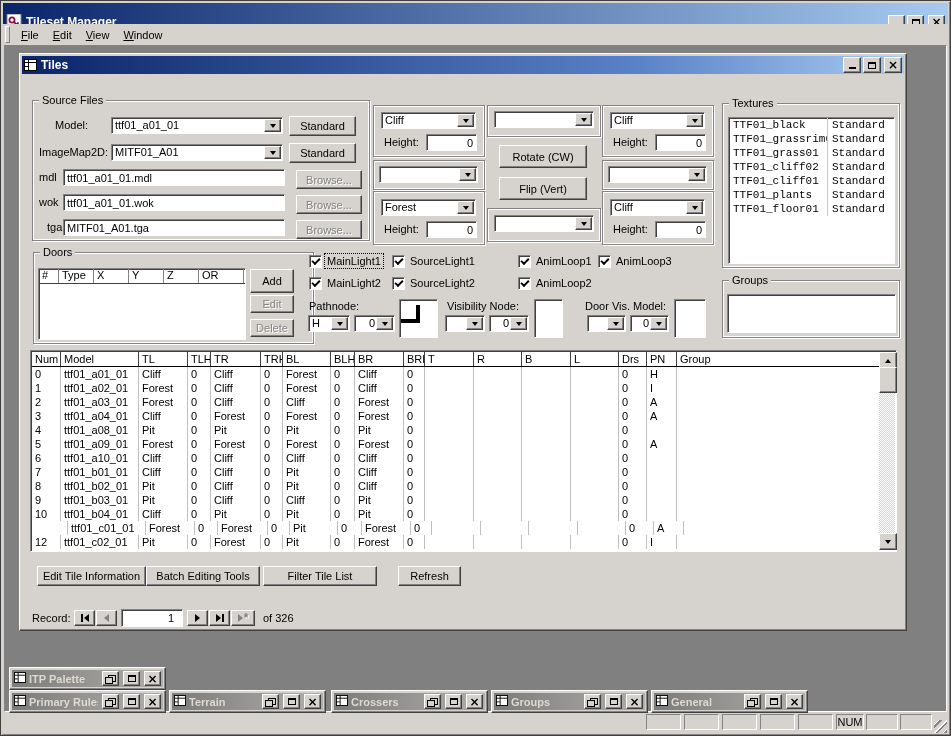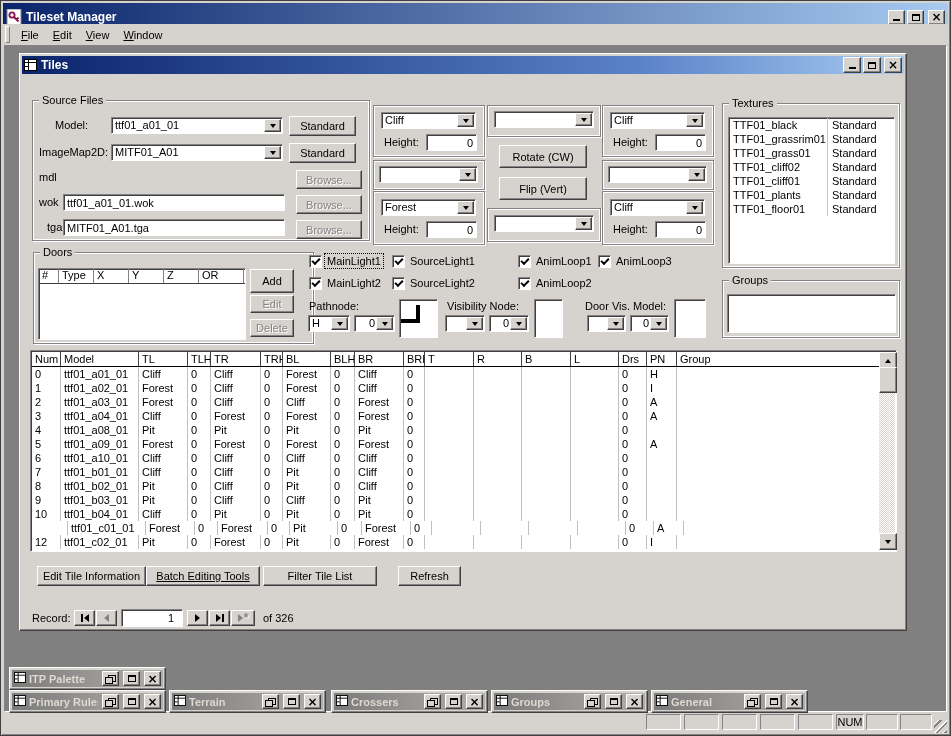--- a/index.html
+++ b/index.html
@@ -5,21 +5,21 @@
   html,body{margin:0;padding:0;}
   body{font-family:"Liberation Sans",sans-serif;font-size:11px;color:#000;background:#404040;}
   #screen{position:relative;width:951px;height:736px;background:#d6d3ce;overflow:hidden;
     border:1px solid #404040;box-sizing:border-box;box-shadow:inset 1px 1px 0 #d6d3ce,inset -1px -1px 0 #848284;}
   .raised{background:#d6d3ce;border:1px solid;border-color:#fff #404040 #404040 #fff;box-shadow:inset -1px -1px 0 #848284;}
   .field{background:#fff;border:1px solid;border-color:#848284 #fff #fff #848284;box-shadow:inset 1px 1px 0 #404040;}
   .dither{background-image:conic-gradient(#fff 25%,#d6d3ce 25% 50%,#fff 50% 75%,#d6d3ce 75%);background-size:2px 2px;}
   .dis{color:#848284;text-shadow:1px 1px 0 #fff;}
   
   #caption{position:absolute;left:2px;top:2px;right:2px;height:20px;
-    background:linear-gradient(to right,#0a246a,#a6caf0);display:flex;align-items:center;padding:4px 3px;}
+    background:linear-gradient(to right,#0a246a,#a6caf0);display:flex;align-items:center;padding:9px 3px;}
   #caption .title{color:#fff;font-weight:bold;font-size:12px;margin-left:4px;flex:1;}
   .cap-btn{width:15px;height:13px;display:flex;align-items:center;justify-content:center;flex-shrink:0;margin-left:2px;}
   .ico-min{width:7px;height:2px;background:#000;margin-top:6px;}
   .ico-max{width:8px;height:7px;border:1px solid #000;border-top-width:2px;box-sizing:border-box;background:transparent;}
   .ico-close{font-weight:bold;font-size:12px;line-height:10px;font-family:"DejaVu Sans",sans-serif;}
   .ico-restore{width:6px;height:5px;border:1px solid #000;position:relative;background:#d6d3ce;margin-left:3px;}
   .ico-restore::before{content:"";position:absolute;left:-4px;top:1px;width:6px;height:5px;border:1px solid #000;background:#d6d3ce;}
   
   #menubar{position:absolute;left:2px;top:23px;right:2px;height:21px;display:flex;align-items:center;background:#d6d3ce;}
   .menu-grip{width:3px;height:15px;margin:0 4px 0 2px;border:1px solid;border-color:#fff #848284 #848284 #fff;}
@@ -52,21 +52,21 @@
   input.tbx{outline:none;}
   .btn{position:absolute;display:flex;align-items:center;justify-content:center;box-sizing:border-box;
     background:#d6d3ce;border:1px solid;border-color:#fff #404040 #404040 #fff;box-shadow:inset -1px -1px 0 #848284;cursor:default;white-space:nowrap;}
   .ebox{position:absolute;border:1px solid #848284;box-shadow:inset 1px 1px 0 #fff,inset -1px -1px 0 #fff,1px 1px 0 #fff;}
   .check{position:absolute;width:13px;height:13px;background:#fff;border:1px solid;border-color:#848284 #fff #fff #848284;box-shadow:inset 1px 1px 0 #404040;box-sizing:border-box;}
   .check .mark{position:absolute;left:2px;top:2px;width:6px;height:3px;border-left:2px solid #000;border-bottom:2px solid #000;transform:rotate(-45deg);}
   .chk-lbl{position:absolute;padding:1px 2px;white-space:nowrap;}
   .chk-lbl.focus{outline:1px dotted #000;}
   
   .listbox{position:absolute;background:#fff;border:1px solid;border-color:#848284 #fff #fff #848284;box-shadow:inset 1px 1px 0 #404040;}
-  .tex-row{display:flex;height:14px;line-height:14px;}
+  .tex-row{display:flex;height:14px;line-height:14px;font-family:Liberation Mono, monospace;}
   .tex-name{width:94px;padding-left:4px;border-right:1px solid #c8c8c8;overflow:hidden;}
   .tex-type{padding-left:4px;}
   
   #doors-table{position:absolute;background:#fff;border:1px solid;border-color:#848284 #fff #fff #848284;box-shadow:inset 1px 1px 0 #404040;}
   .d-head{display:flex;height:14px;line-height:13px;border-bottom:1px solid #404040;}
   .d-cell{border-right:1px solid #848284;padding-left:3px;box-sizing:border-box;flex-shrink:0;overflow:hidden;}
   
   #tile-table{position:absolute;background:#fff;border:1px solid;border-color:#848284 #fff #fff #848284;box-shadow:inset 1px 1px 0 #404040;}
   #table-inner{position:absolute;left:1px;top:1px;right:17px;bottom:1px;overflow:hidden;}
   .t-row{display:flex;height:14px;line-height:14px;}
@@ -162,20 +162,21 @@
           <span class="lbl" style="left:6px;top:45px;">ImageMap2D:</span>
           <div class="combo" style="left:78px;top:43px;width:172px;">
             <span class="val">MITF01_A01</span>
             <span class="drop">
                 <span class="tri-down"></span>
               </span>
           </div>
           <div class="btn dither" style="left:256px;top:42px;width:67px;height:20px;">Standard</div>
 
           <span class="lbl" style="left:6px;top:70px;">mdl</span>
+          <input class="tbx field" style="left: 30px; top: 68px; width: 222px;" value="ttf01_a01_01.mdl">
           <div class="btn dis" style="left:263px;top:69px;width:66px;height:19px;">Browse...</div>
 
           <span class="lbl" style="left:6px;top:95px;">wok</span>
           <input class="tbx field" style="left: 30px; top: 93px; width: 222px;" value="ttf01_a01_01.wok">
           <div class="btn dis" style="left:263px;top:94px;width:66px;height:19px;">Browse...</div>
 
           <span class="lbl" style="left:6px;top:120px;padding-left:8px;">tga</span>
           <input class="tbx field" style="left: 30px; top: 118px; width: 222px;" value="MITF01_A01.tga">
           <div class="btn dis" style="left:263px;top:119px;width:66px;height:19px;">Browse...</div>
         </div>
@@ -674,21 +675,21 @@
                 <span class="tri-up"></span>
               </div>
             <div class="sb-thumb raised"></div>
             <div class="sb-btn raised" style="bottom:0;">
                 <span class="tri-down"></span>
               </div>
           </div>
         </div>
 
         <div class="btn dither" style="left:15px;top:492px;width:109px;height:20px;">Edit Tile Information</div>
-        <div class="btn" style="left:124px;top:492px;width:114px;height:20px;text-decoration:underline;">Batch Editing Tools</div>
+        <div class="btn" style="left:124px;top:492px;width:114px;height:20px;">Batch Editing Tools</div>
         <div class="btn" style="left:241px;top:492px;width:114px;height:20px;">Filter Tile List</div>
         <div class="btn" style="left:376px;top:492px;width:63px;height:20px;">Refresh</div>
 
         <span class="lbl" style="left:10px;top:538px;">Record:</span>
         <div class="btn rec-btn" style="left:52px;top:536px;">
             <span class="vbar"></span>
             <span class="tri-l"></span>
           </div>
         <div class="btn rec-btn dis" style="left:74px;top:536px;">
             <span class="tri-l"></span>

